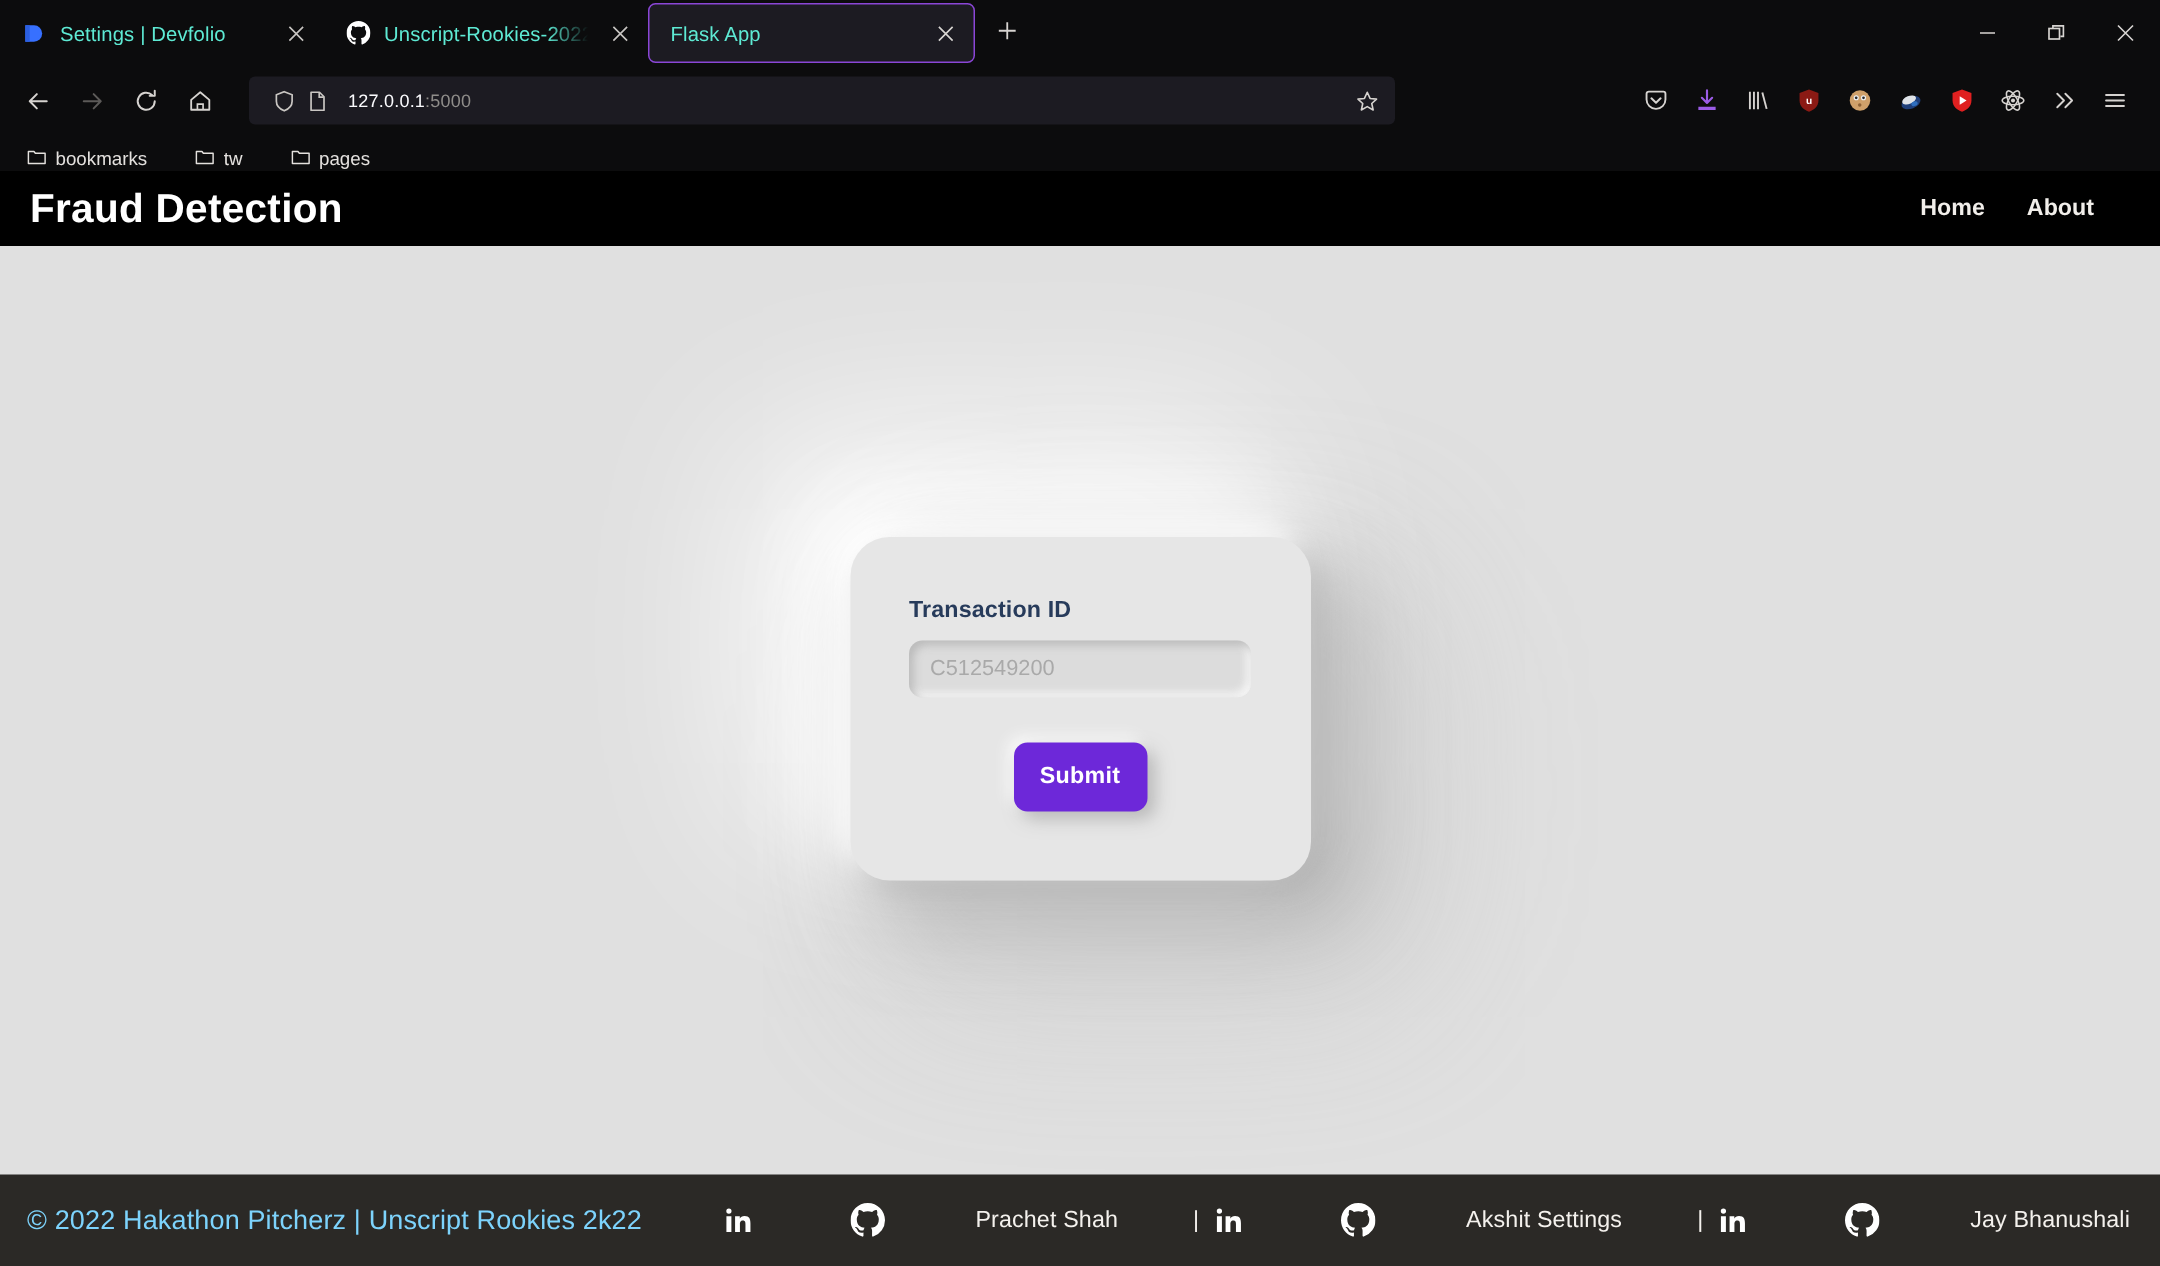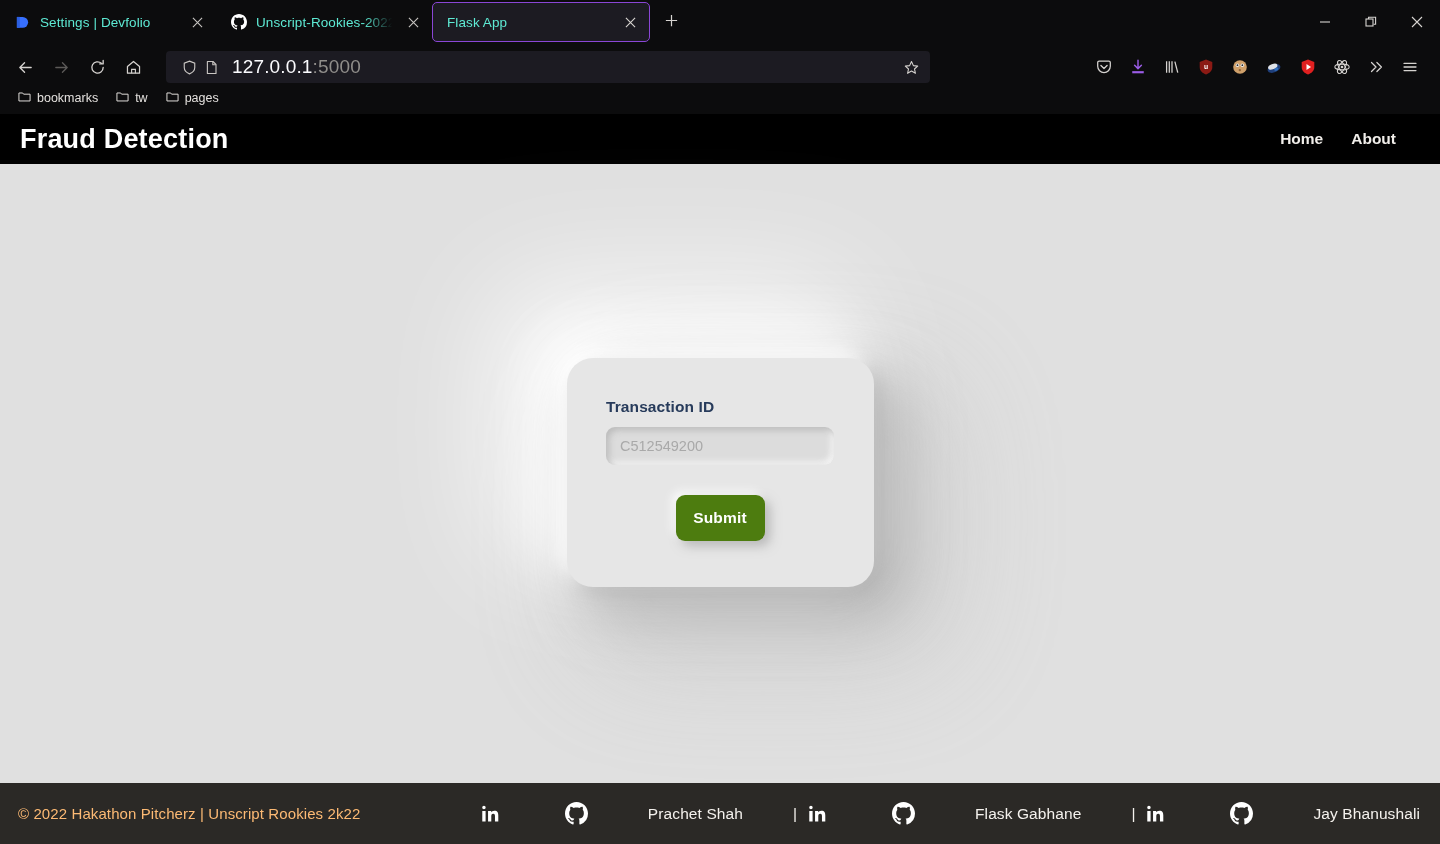--- a/index.html
+++ b/index.html
@@ -61,34 +61,34 @@
     justify-content:center; color:#d6d3d0;
   }
   .navbtn.dim { color:#5c5a58; }
   .urlbar {
     flex:0 0 764px; height:32px; background:#1c1b22; border-radius:4px;
     display:flex; align-items:center; padding:0 8px 0 12px; margin-left:14px;
     margin-right:auto;
   }
   .urlbar .ub-ico { width:22px; display:flex; align-items:center; justify-content:center; color:#c9c6c3; }
   .url-text {
-    flex:1; font-size:19px; color:#fbfbfe; padding-left:10px; letter-spacing:.15px;
+    flex:1; font-size:12px; color:#fbfbfe; padding-left:10px; letter-spacing:.15px;
   }
   .url-text .port { color:#8f8d8a; }
   .star { width:22px; display:flex; align-items:center; justify-content:center; color:#d6d3d0; }
   .ext-icons { display:flex; align-items:center; gap:2px; padding-right:6px; }
   .ext {
     width:32px; height:32px; border-radius:4px; display:flex; align-items:center;
     justify-content:center; color:#d6d3d0;
   }
 
   
   .bookmarks {
-    height:24px; flex:0 0 24px; background:#0c0c0d; display:flex; align-items:flex-start;
-    padding-left:18px; gap:18px;
+    height:24px; flex:0 0 24px; background:#0c0c0d; display:flex; align-items:flex-end;
+    padding-left:18px; gap:32px;
   }
   .bm { display:flex; align-items:center; gap:6px; color:#e4e1de; font-size:12.5px; }
 
   
   .viewport { flex:1; position:relative; background:#e0e0e0; overflow:hidden; }
 
   .site-nav {
     height:50px; background:#000; display:flex; align-items:center;
     padding:0 20px; justify-content:space-between;gap:44px;
   }
@@ -132,33 +132,33 @@
   .field-input {
     width:228px; height:38px; border-radius:9px; border:none; outline:none;
     background:#dcdcdc;
     box-shadow: inset 3px 3px 6px rgba(181,181,181,0.85), inset -3px -3px 6px rgba(252,252,252,0.85);
     font-family:"Liberation Sans", sans-serif; font-size:14.5px; color:#a21caf;
     padding:0 14px;
   }
   .field-input::placeholder { color:#a9a9a9; }
   .submit-btn {
     margin-top:30px; width:89px; height:46px; border:none; border-radius:9px;
-    background:#4d7c0f; color:#fff; font-size:15.5px; font-weight:700;
+    background:#6d28d9; color:#fff; font-size:15.5px; font-weight:700;
     font-family:"Liberation Sans", sans-serif;
     letter-spacing:.2px; cursor:pointer;
     box-shadow: 5px 5px 11px rgba(168,168,168,0.75), -4px -4px 10px rgba(255,255,255,0.85);
   }
 
   
   .site-footer {
     position:absolute; left:0; right:0; bottom:0; height:61px;
     background:#2b2926; display:flex; align-items:center;
     justify-content:space-between; padding:0 20px 0 18px;
   }
-  .copy { color:#fdba74; font-size:15px; letter-spacing:.1px; }
+  .copy { color:#7dd3fc; font-size:18px; letter-spacing:.1px; }
   .credits { display:flex; align-items:center; }
   .credit { display:flex; align-items:center;gap:44px; }
   .credit .ic { display:flex; align-items:center; justify-content:center; color:#fff; }
   .credit .li-ic { margin-right:20px; }
   .credit .gh-ic { margin-right:16px; }
   .credit .nm { color:#f4f1ed; font-size:15.5px; letter-spacing:.1px; }
   .credit .sep { color:#f4f1ed; font-size:15.5px; margin:0 10px 0 6px; }
 </style>
 </head>
 <body>
@@ -419,21 +419,21 @@
           <span class="ic li-ic">
             <svg width="21" height="21" viewBox="0 0 24 24" fill="#ffffff">
                 <path d="M4.5 3a2 2 0 1 0 0 4 2 2 0 0 0 0-4Zm-1.9 6h3.8v12H2.6V9Zm6.6 0h3.6v1.7h.05c.5-.93 1.73-1.9 3.56-1.9 3.8 0 4.5 2.4 4.5 5.6V21h-3.8v-5.7c0-1.36-.03-3.1-1.95-3.1-1.96 0-2.26 1.47-2.26 3V21H9.2V9Z"></path>
               </svg>
           </span>
           <span class="ic gh-ic">
             <svg width="23" height="23" viewBox="0 0 16 16" fill="#ffffff">
                 <path d="M8 0C3.58 0 0 3.58 0 8c0 3.54 2.29 6.53 5.47 7.59.4.07.55-.17.55-.38 0-.19-.01-.82-.01-1.49-2.01.37-2.53-.49-2.69-.94-.09-.23-.48-.94-.82-1.13-.28-.15-.68-.52-.01-.53.63-.01 1.08.58 1.23.82.72 1.21 1.87.87 2.33.66.07-.52.28-.87.51-1.07-1.78-.2-3.64-.89-3.64-3.95 0-.87.31-1.59.82-2.15-.08-.2-.36-1.02.08-2.12 0 0 .67-.21 2.2.82.64-.18 1.32-.27 2-.27s1.36.09 2 .27c1.53-1.04 2.2-.82 2.2-.82.44 1.1.16 1.92.08 2.12.51.56.82 1.27.82 2.15 0 3.07-1.87 3.75-3.65 3.95.29.25.54.73.54 1.48 0 1.07-.01 1.93-.01 2.2 0 .21.15.46.55.38A8.01 8.01 0 0 0 16 8c0-4.42-3.58-8-8-8Z"></path>
               </svg>
           </span>
-          <span class="nm">Flask Gabhane</span>
+          <span class="nm">Akshit Settings</span>
           <span class="sep">|</span>
         </div>
 
         <div class="credit">
           <span class="ic li-ic">
             <svg width="21" height="21" viewBox="0 0 24 24" fill="#ffffff">
                 <path d="M4.5 3a2 2 0 1 0 0 4 2 2 0 0 0 0-4Zm-1.9 6h3.8v12H2.6V9Zm6.6 0h3.6v1.7h.05c.5-.93 1.73-1.9 3.56-1.9 3.8 0 4.5 2.4 4.5 5.6V21h-3.8v-5.7c0-1.36-.03-3.1-1.95-3.1-1.96 0-2.26 1.47-2.26 3V21H9.2V9Z"></path>
               </svg>
           </span>
           <span class="ic gh-ic">

